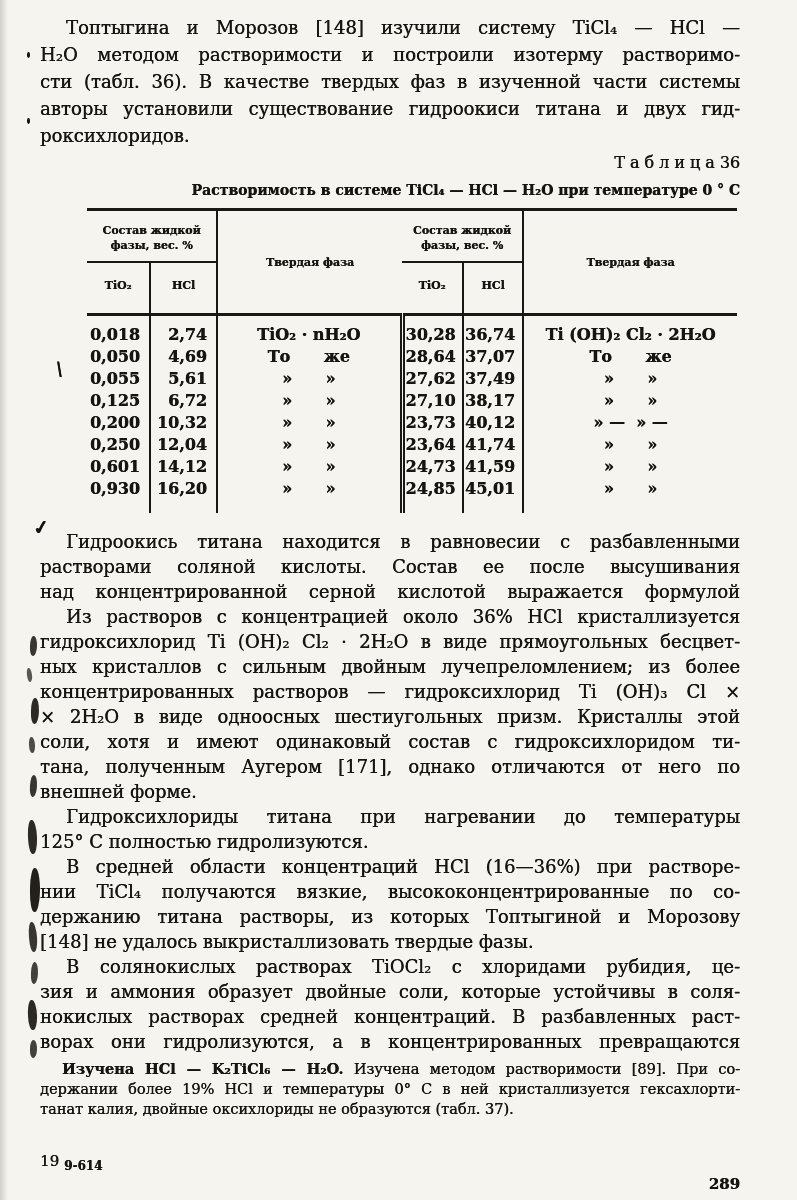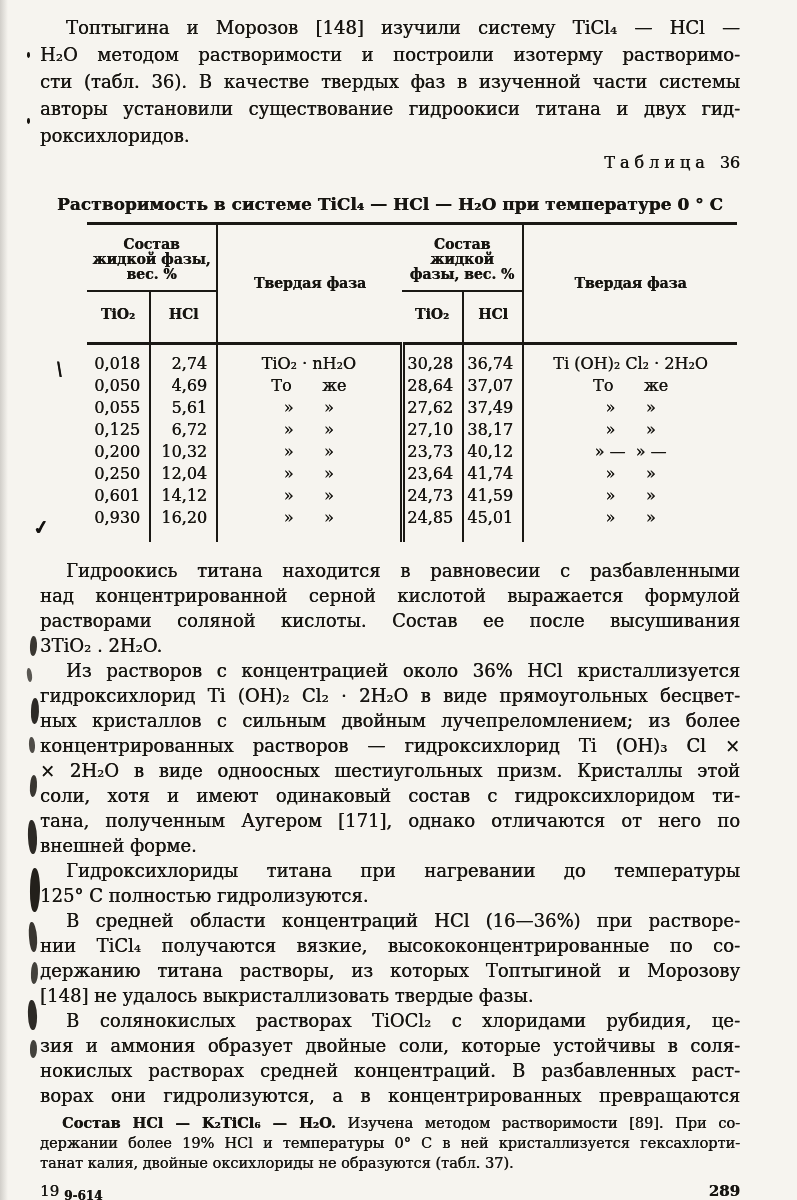--- a/index.html
+++ b/index.html
@@ -17,48 +17,48 @@
   .content{position:relative;padding:14px 57px 0 40px;}
   .line{font-size:18px;line-height:25px;text-align:justify;text-align-last:justify;}
   .lh27{line-height:27px;}
   .first{text-indent:26px;}
   .last{text-align-last:left;}
   .para{margin:0;}
   .m-p2{margin-top:16px;}
   
   .tbl-caption{margin-top:4px;font-size:16px;line-height:20px;text-align:right;}
   .tbl-caption .word{letter-spacing:5px;}
-  .tbl-caption .num{margin-left:10px;}
-  .tbl-title{margin-top:20px;font-size:17px;line-height:22px;font-weight:bold;text-align:center;}
+  .tbl-caption .num{}
+  .tbl-title{margin-top:6px;font-size:14px;line-height:22px;font-weight:bold;text-align:right;}
   table.solub{border-collapse:collapse;table-layout:fixed;margin-left:47px;margin-top:7px;
     width:650px;border-top:3px solid #1a1814;}
   table.solub td{overflow:hidden;}
-  thead td{font-size:14px;line-height:15px;font-weight:bold;text-align:center;vertical-align:middle;}
+  thead td{font-size:11px;line-height:15px;font-weight:bold;text-align:center;vertical-align:middle;}
   .grp{padding:12px 4px 8px;border-bottom:2px solid #1a1814;}
   .sub{padding:15px 2px 20px;}
   .bR2{border-right:2px solid #1a1814;}
   .bRD{border-right:5px double #1a1814;}
   .solidhead{border-right:0;}
   table.solub thead{border-bottom:3px solid #1a1814;}
-  tbody td{font-size:16px;line-height:20px;vertical-align:top;}
+  tbody td{font-size:16px;line-height:20px;vertical-align:top;font-weight:bold;}
   td.num{text-align:right;padding-right:9px;}
   td.phase{text-align:center;white-space:pre;}
   tbody tr:first-child td{padding-top:9px;}
   tbody tr:last-child td{padding-bottom:14px;}
   
   .footnote{margin-top:5px;}
   .fn-line{font-size:14.5px;line-height:20px;text-align:justify;text-align-last:justify;}
   .fn-line.first{text-indent:22px;}
   .fn-line.last{text-align-last:left;}
   .fn-lead{font-weight:bold;}
   
   .footer{margin-top:8px;display:flex;justify-content:space-between;align-items:center;}
   .sig-num{font-size:15px;}
   .sig-code{font-size:12px;font-weight:bold;margin-left:5px;position:relative;top:4px;}
-  .page-num{font-size:15px;font-weight:bold;}
+  .page-num{font-size:15px;font-weight:bold;margin-top:48px;}
   
   .mark{position:absolute;color:#141210;}
   .check{left:33px;top:516px;font-size:19px;font-weight:bold;transform:rotate(-8deg);}
   .slash{left:56px;top:358px;font-size:18px;font-weight:bold;transform:rotate(8deg);}
   .blob{position:absolute;background:#17140f;border-radius:45% 55% 50% 48%;}
 </style>
 </head>
 <body>
 
 <div class="page">
@@ -181,23 +181,22 @@
           <td class="phase bRD">»      »</td>
           <td class="num bR2">24,85</td>
           <td class="num bR2">45,01</td>
           <td class="phase">»      »</td>
         </tr>
       </tbody>
     </table>
 
     <div class="para m-p2">
       <div class="line first">Гидроокись титана находится в равновесии с разбавленными</div>
+      <div class="line">растворами соляной кислоты. Состав ее после высушивания</div>
       <div class="line">над концентрированной серной кислотой выражается формулой</div>
-      <div class="line">растворами соляной кислоты. Состав ее после высушивания</div>
-      <div class="line last">3TiO₂ . 2H₂O.</div>
     </div>
 
     <div class="para">
       <div class="line first">Из растворов с концентрацией около 36% HCl кристаллизуется</div>
       <div class="line">гидроксихлорид Ti (OH)₂ Cl₂ · 2H₂O в виде прямоугольных бесцвет-</div>
       <div class="line">ных кристаллов с сильным двойным лучепреломлением; из более</div>
       <div class="line">концентрированных растворов — гидроксихлорид Ti (OH)₃ Cl ×</div>
       <div class="line">× 2H₂O в виде одноосных шестиугольных призм. Кристаллы этой</div>
       <div class="line">соли, хотя и имеют одинаковый состав с гидроксихлоридом ти-</div>
       <div class="line">тана, полученным Аугером [171], однако отличаются от него по</div>
@@ -218,21 +217,21 @@
 
     <div class="para">
       <div class="line first">В солянокислых растворах TiOCl₂ с хлоридами рубидия, це-</div>
       <div class="line">зия и аммония образует двойные соли, которые устойчивы в соля-</div>
       <div class="line">нокислых растворах средней концентраций. В разбавленных раст-</div>
       <div class="line">ворах они гидролизуются, а в концентрированных превращаются</div>
     </div>
 
     <div class="footnote">
       <div class="fn-line first">
-        <span class="fn-lead">Состав HCl — K₂TiCl₆ — H₂O.</span><span> Изучена методом растворимости [89]. При со-</span>
+        <span class="fn-lead">Изучена HCl — K₂TiCl₆ — H₂O.</span><span> Изучена методом растворимости [89]. При со-</span>
       </div>
       <div class="fn-line">держании более 19% HCl и температуры 0° С в ней кристаллизуется гексахлорти-</div>
       <div class="fn-line last">танат калия, двойные оксихлориды не образуются (табл. 37).</div>
     </div>
 
     <div class="footer">
       <div>
         <span class="sig-num">19</span><span class="sig-code">9-614</span>
       </div>
       <div class="page-num">289</div>

